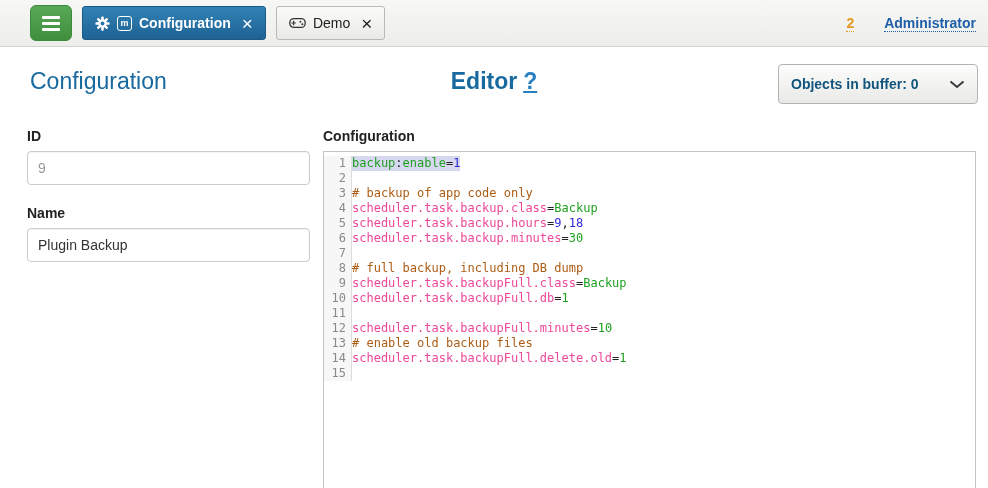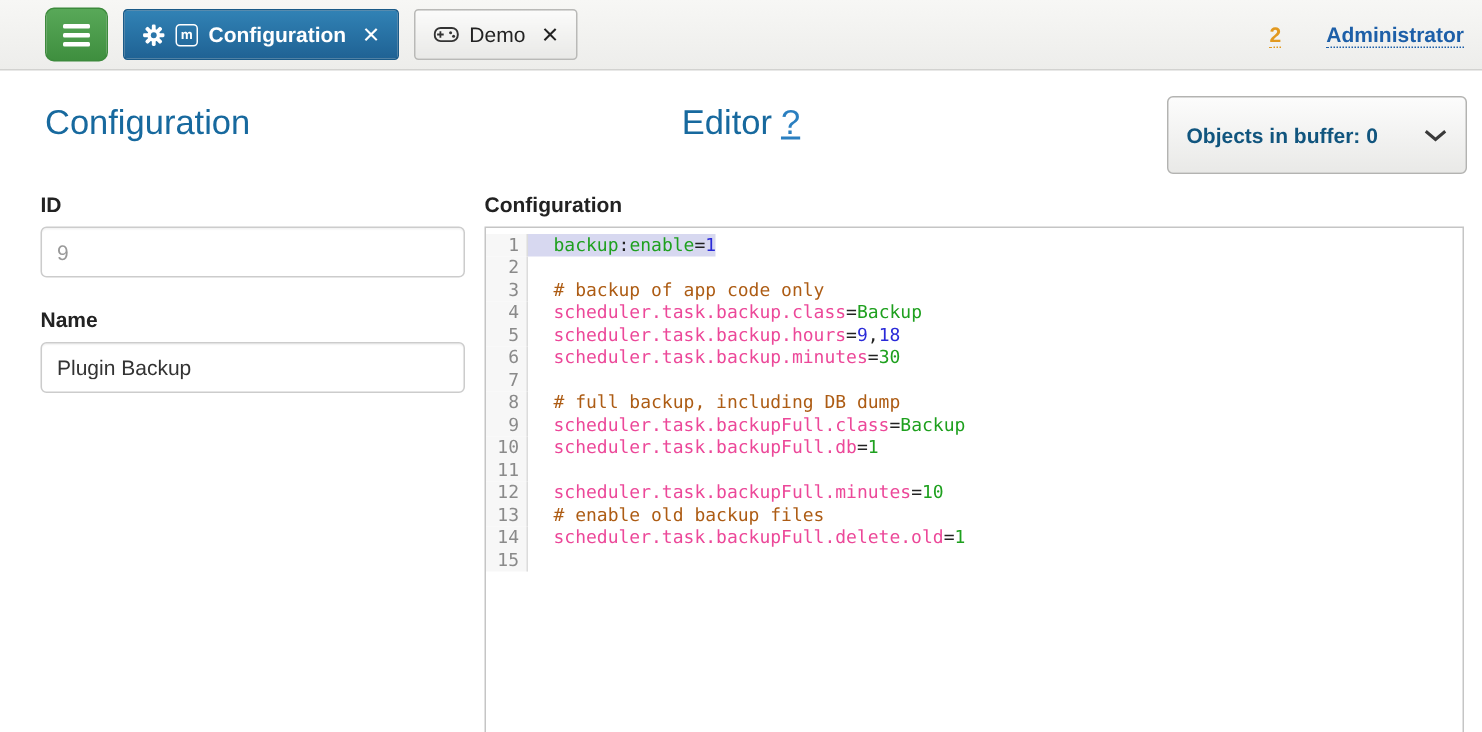--- a/index.html
+++ b/index.html
@@ -54,27 +54,27 @@
     font-size:14px; font-weight:bold; color:#1d5fa8;
     border-bottom:1px dotted #1d5fa8; text-decoration:none; cursor:pointer; margin-right:2px;margin-left:20px;
   }
   
   .page-title {
     position:absolute; top:68px; left:30px;
     font-size:23px; font-weight:400; color:#17699e;
   }
   .editor-title {
     position:absolute; top:68px; left:50%; transform:translateX(-50%);
-    font-size:23px; font-weight:400; color:#17699e; white-space:nowrap;text-align:right;
+    font-size:23px; font-weight:700; color:#17699e; white-space:nowrap;text-align:right;
   }
   .help-link {
     color:#2a7fc0; text-decoration:underline; cursor:pointer; margin-left:6px;
   }
   .buffer-btn {
-    position:absolute; top:64px; right:10px; width:200px; height:52px;
+    position:absolute; top:64px; right:10px; width:200px; height:40px;
     border:1px solid #b3b3b1; border-radius:4px;
     background:linear-gradient(#fcfcfc,#e9e9e7);
     display:flex; align-items:center; justify-content:space-between;
     padding:0 12px; cursor:pointer;
     font-family:"Liberation Sans", sans-serif;
     font-size:14px; font-weight:bold; color:#11557e;
   }
   .buffer-btn svg { flex:0 0 auto; }
   
   .form-col { position:absolute; left:27px; top:128px; width:283px; }
@@ -94,21 +94,21 @@
     border:1px solid #c5c5c5; background:#fff; height:358px;
     font-family:"DejaVu Sans Mono", monospace; font-size:12px;
     padding-top:4px; overflow:hidden; cursor:text;
   }
   .code-row { display:flex; height:15px; line-height:15px; }
   .gutter-num {
     flex:0 0 28px; text-align:right; padding-right:5px;
     color:#8a8a8a; background:#f7f7f7; border-right:1px solid #dcdcdc;
     user-select:none;
   }
-  .code-text { padding-left:17px; white-space:pre; }
+  .code-text { padding-left:0; white-space:pre; }
   .code-text.sel { background:#d7d8f0; }
   .tk-key { color:#ec4899; }
   .tk-str { color:#1ea01e; }
   .tk-num { color:#2a2ad8; }
   .tk-com { color:#ad5c14; }
   .tk-op  { color:#222222; }
 </style>
 </head>
 <body>
 

